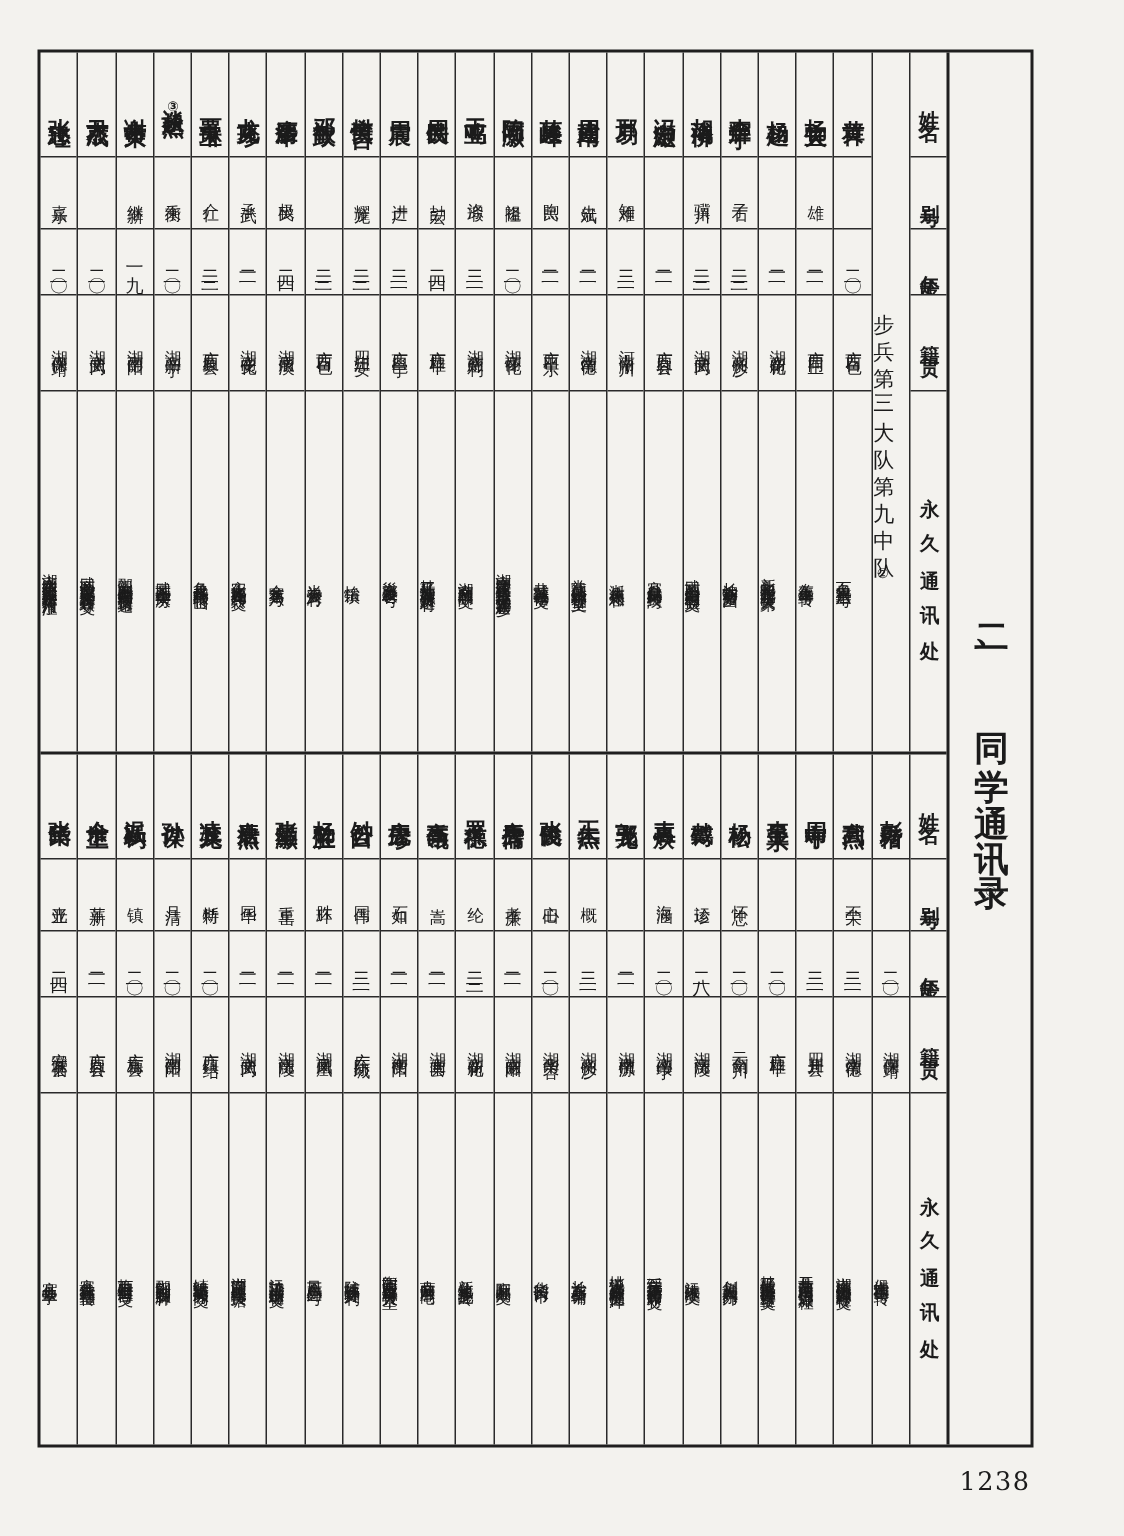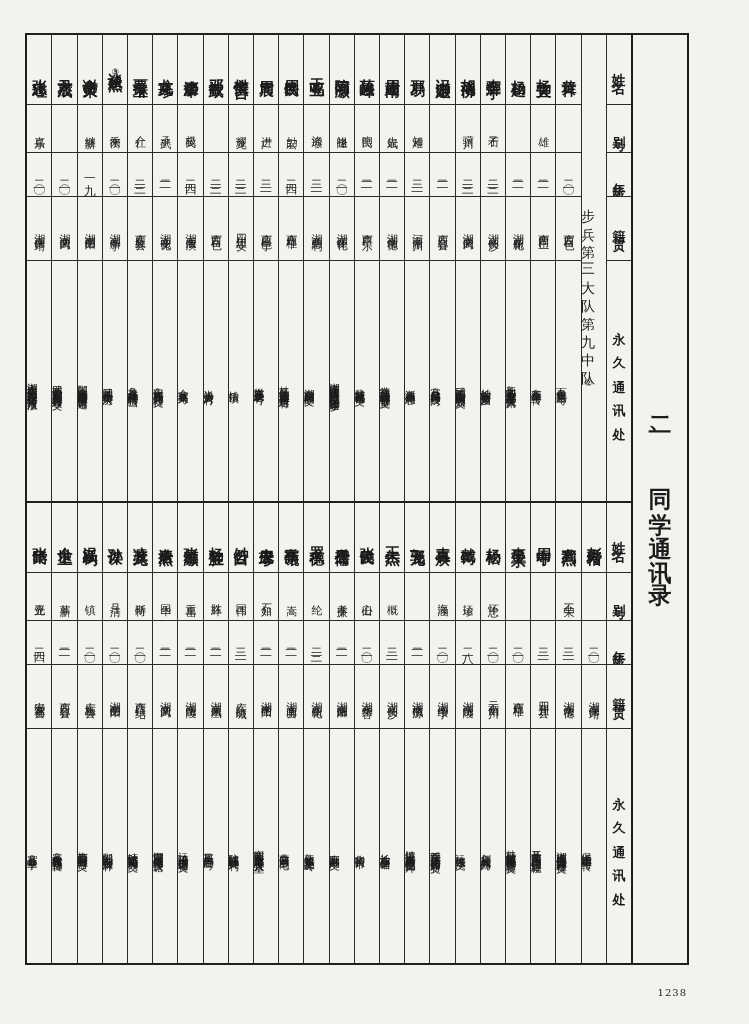--- a/index.html
+++ b/index.html
@@ -94,21 +94,21 @@
     align-items:center;
     justify-content:flex-start;
     padding-top:68px;
     overflow:hidden;
   }
   .t-section { font-size:14px; letter-spacing:18px; }
   .page-number {
     position:absolute;
     right:62px; bottom:26px;
     font-family:"DejaVu Serif", serif;
-    font-size:10px;
+    font-size:17px;
     letter-spacing:1px;
   }
 </style>
 </head>
 <body>
 
 <div class="page">
   <div class="sheet">
 
     <div class="margin-col">

